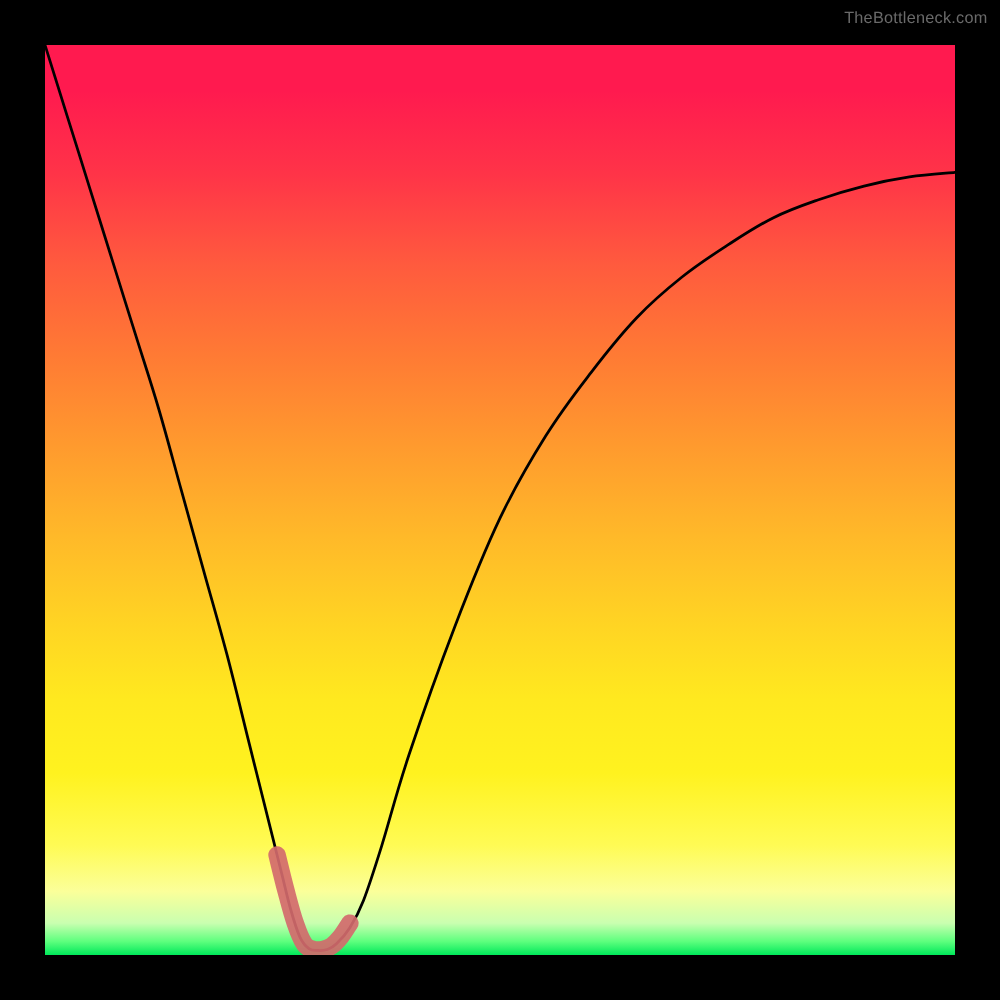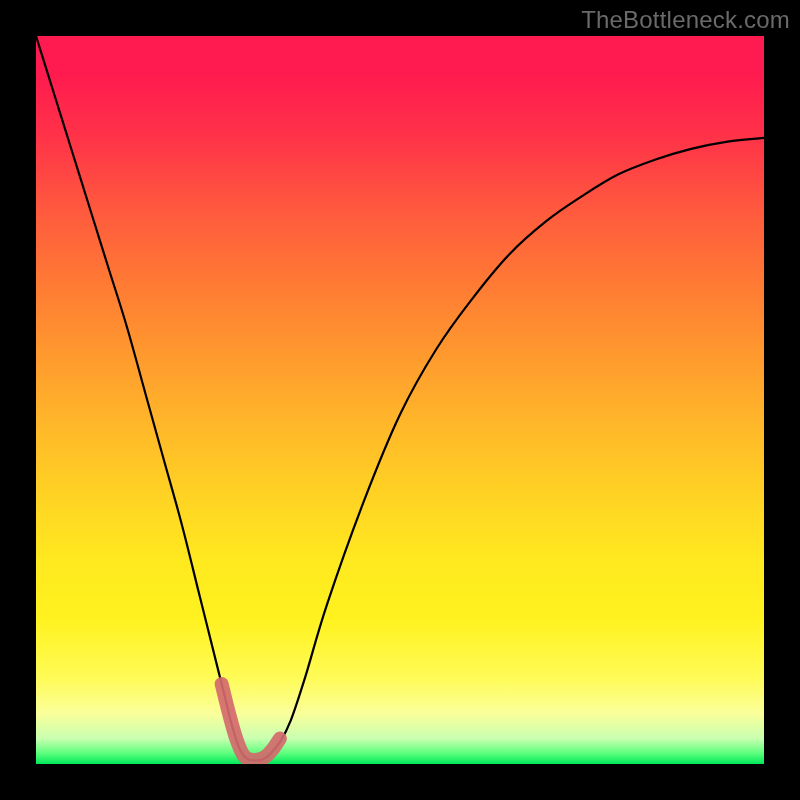--- a/index.html
+++ b/index.html
@@ -56,21 +56,21 @@
     left: 0;
     top: 0;
     width: 100%;
     height: 100%;
   }
   .watermark {
     position: absolute;
     top: 6px;
     right: 10px;
     color: #6a6a6a;
-    font-size: 24px;
+    font-size: 13px;
     letter-spacing: 0.2px;
     font-weight: 400;
     margin-left: 21px;
   }
 </style>
 </head>
 <body>
 
 <div class="frame">
   <div class="watermark">TheBottleneck.com</div>

